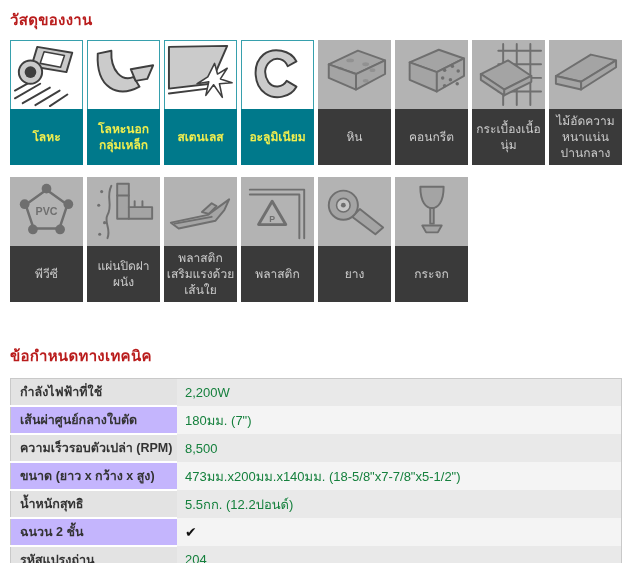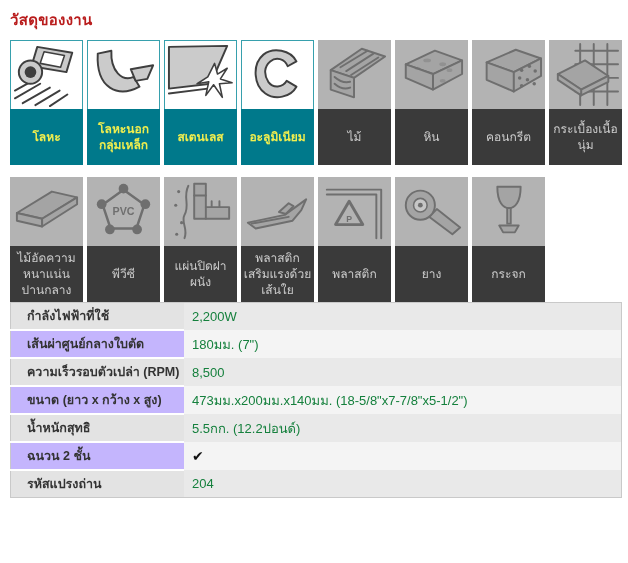--- a/index.html
+++ b/index.html
@@ -46,21 +46,21 @@
   .tile-img text{fill:var(--ink);font-family:"Liberation Sans",sans-serif;font-weight:bold;}
 
   
   table.specs{
     border-collapse:collapse;table-layout:fixed;width:612px;
     font-size:13px;border:1px solid #c9c9c9;
   }
   table.specs td{height:26px;vertical-align:middle;}
   td.k{
     width:153px;font-weight:bold;color:#333333;
-    padding:0 4px 0 16px;border-bottom:2px solid #ffffff;font-size:12.5px;
+    padding:0 4px 0 9px;border-bottom:2px solid #ffffff;font-size:12.5px;
   }
   td.v{color:#15803d;padding:0 6px 0 8px;}
   tr:last-child td.k{border-bottom:none;}
   tr.odd  td.k{background:#e3e3e3;}
   tr.odd  td.v{background:#e9e9e9;}
   tr.even td.k{background:#c4b5fd;}
   tr.even td.v{background:#f4f4f4;}
   td.v.check{font-weight:bold;color:#111111;font-size:14px;}
 </style>
 </head>
@@ -105,30 +105,20 @@
 
   <div class="tile active">
     <div class="tile-img">
           <svg width="71" height="67" viewBox="0 0 73 69" xmlns="http://www.w3.org/2000/svg">
             <path class="fl" d="M56,20 C50,8 32,5 22,13 C10,23 12,45 24,53 C34,60 50,57 56,46 L46,40 C42,47 32,48 27,41 C22,33 23,25 29,20 C35,15 44,17 47,25 Z"></path>
           </svg>
         </div>
     <div class="tile-label">อะลูมิเนียม</div>
   </div>
 
-  <div class="tile inactive">
-    <div class="tile-img">
-          <svg width="71" height="67" viewBox="0 0 73 69" xmlns="http://www.w3.org/2000/svg">
-            <polygon class="fl" points="12,30 44,8 68,16 36,38"></polygon>
-            <polygon class="fl" points="12,30 36,38 36,58 12,50"></polygon>
-            <path class="ln" d="M16,37 q8,7 16,5 M16,44 q8,7 16,4 M22,27 L50,10 M28,31 L56,13 M33,35 L61,17"></path>
-          </svg>
-        </div>
-    <div class="tile-label">ไม้</div>
-  </div>
 
   <div class="tile inactive">
     <div class="tile-img">
           <svg width="71" height="67" viewBox="0 0 73 69" xmlns="http://www.w3.org/2000/svg">
             <polygon class="fl" points="10,24 40,10 68,20 38,34"></polygon>
             <polygon class="fl" points="38,34 68,20 68,34 38,50"></polygon>
             <polygon class="fl" points="10,24 38,34 38,50 10,38"></polygon>
             <g class="dk" opacity=".35">
               <ellipse cx="32" cy="20" rx="4" ry="2"></ellipse>
               <ellipse cx="48" cy="24" rx="3.5" ry="2"></ellipse>
@@ -256,20 +246,21 @@
     <div class="tile-img">
           <svg width="71" height="67" viewBox="0 0 73 69" xmlns="http://www.w3.org/2000/svg">
             <path class="fl" d="M25,9 L49,9 C49,25 43,31 37,31 C31,31 25,25 25,9 Z"></path>
             <rect class="fl" x="35.2" y="31" width="3.6" height="16"></rect>
             <path class="fl" d="M27,49 L47,49 L43,56 L31,56 Z"></path>
           </svg>
         </div>
     <div class="tile-label">กระจก</div>
   </div>
 </div>
+  <h2 class="sec-title specs-title">ข้อกำหนดทางเทคนิค</h2>
   <table class="specs">
       <tbody id="specs-body">
   <tr class="spec-row odd">
     <td class="k">กำลังไฟฟ้าที่ใช้</td>
     <td class="v">2,200W</td>
   </tr>
 
   <tr class="spec-row even">
     <td class="k">เส้นผ่าศูนย์กลางใบตัด</td>
     <td class="v">180มม. (7")</td>

